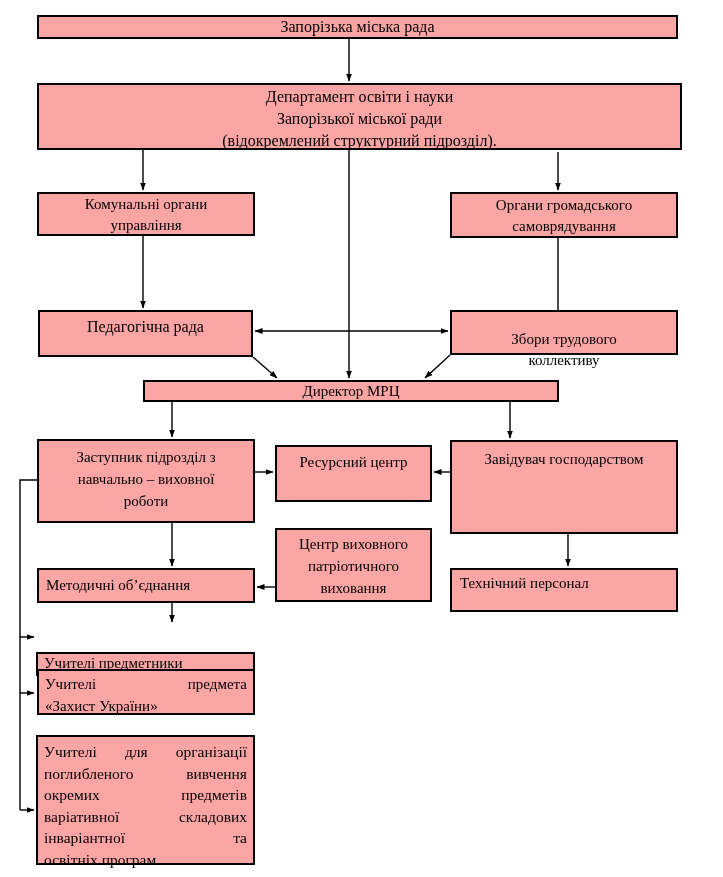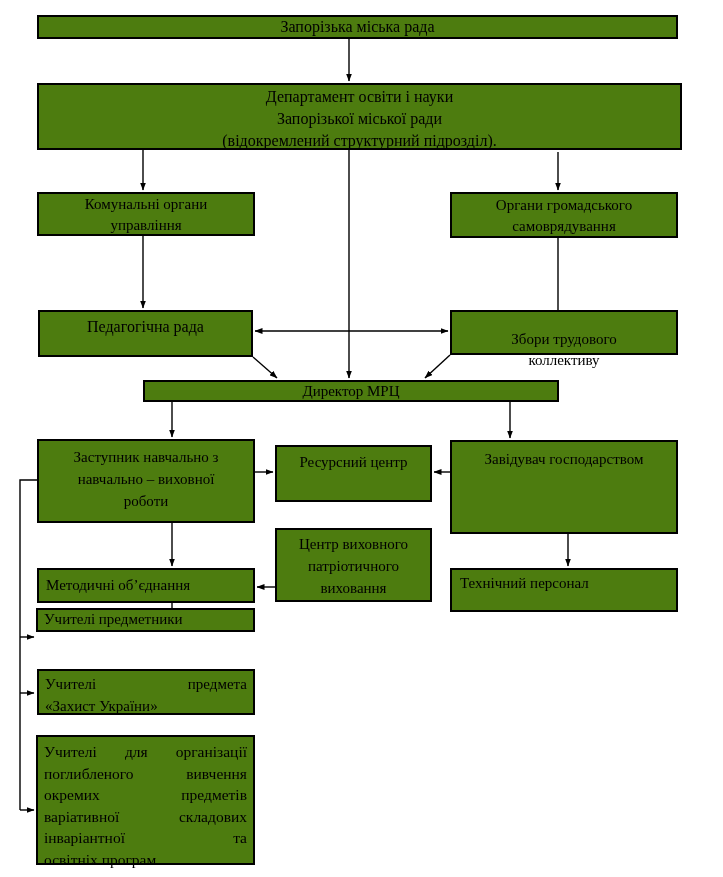--- a/index.html
+++ b/index.html
@@ -9,21 +9,21 @@
     background:#fff;
     font-family:"Liberation Serif","DejaVu Serif",serif;
     color:#000;
     overflow:hidden;
   }
   #connectors{position:absolute;left:0;top:0;width:723px;height:877px;}
   .bx{
     position:absolute;
     box-sizing:border-box;
     border:2px solid #000;
-    background:#4d7c0f;
+    background:#fca5a5;
     font-size:15px;
     line-height:21px;
     text-align:center;
   }
   .bx.center-v{display:flex;align-items:center;justify-content:center;}
   .bx.left{text-align:left;}
   .jline{display:flex;justify-content:space-between;padding:0 6px;}
   .lline{padding:0 6px;text-align:left;}
   
   .b-city{left:37px;top:15px;width:641px;height:24px;font-size:16px;line-height:20px;}
@@ -32,21 +32,21 @@
   .b-public{left:450px;top:192px;width:228px;height:46px;padding-top:1px;}
   .b-pedagog{left:38px;top:310px;width:215px;height:47px;font-size:16px;padding-top:4px;}
   .b-labor{left:450px;top:310px;width:228px;height:45px;padding-top:17px;}
   .b-director{left:143px;top:380px;width:416px;height:22px;line-height:18px;}
   .b-deputy{left:37px;top:439px;width:218px;height:84px;line-height:22px;padding-top:5px;}
   .b-resource{left:275px;top:445px;width:157px;height:57px;padding-top:5px;}
   .b-household{left:450px;top:440px;width:228px;height:94px;padding-top:7px;}
   .b-patriotic{left:275px;top:528px;width:157px;height:74px;line-height:22px;padding-top:3px;}
   .b-methodical{left:37px;top:568px;width:218px;height:35px;padding-left:7px;}
   .b-technical{left:450px;top:568px;width:228px;height:44px;padding:3px 0 0 8px;}
-  .b-subject{left:36px;top:608px;width:219px;height:24px;line-height:19px;padding-left:6px;}
+  .b-subject{left:36px;top:652px;width:219px;height:24px;line-height:19px;padding-left:6px;}
   .b-defense{left:37px;top:669px;width:218px;height:46px;line-height:22px;padding-top:2px;}
   .b-deep{left:36px;top:735px;width:219px;height:130px;line-height:21.5px;padding-top:4px;font-size:15.5px;}
 </style>
 </head>
 <body>
 
 <div id="canvas">
 
   <svg id="connectors" viewBox="0 0 723 877" xmlns="http://www.w3.org/2000/svg">
     <defs>
@@ -106,21 +106,21 @@
   <div class="bx b-labor">
     <div>Збори трудового</div>
     <div>коллективу</div>
   </div>
 
   <div class="bx b-director">
     <span>Директор МРЦ</span>
   </div>
 
   <div class="bx b-deputy">
-    <div>Заступник навчально з</div>
+    <div>Заступник підрозділ з</div>
     <div>навчально – виховної</div>
     <div>роботи</div>
   </div>
 
   <div class="bx b-resource">
     <span>Ресурсний центр</span>
   </div>
 
   <div class="bx b-household">
     <span>Завідувач господарством</span>

